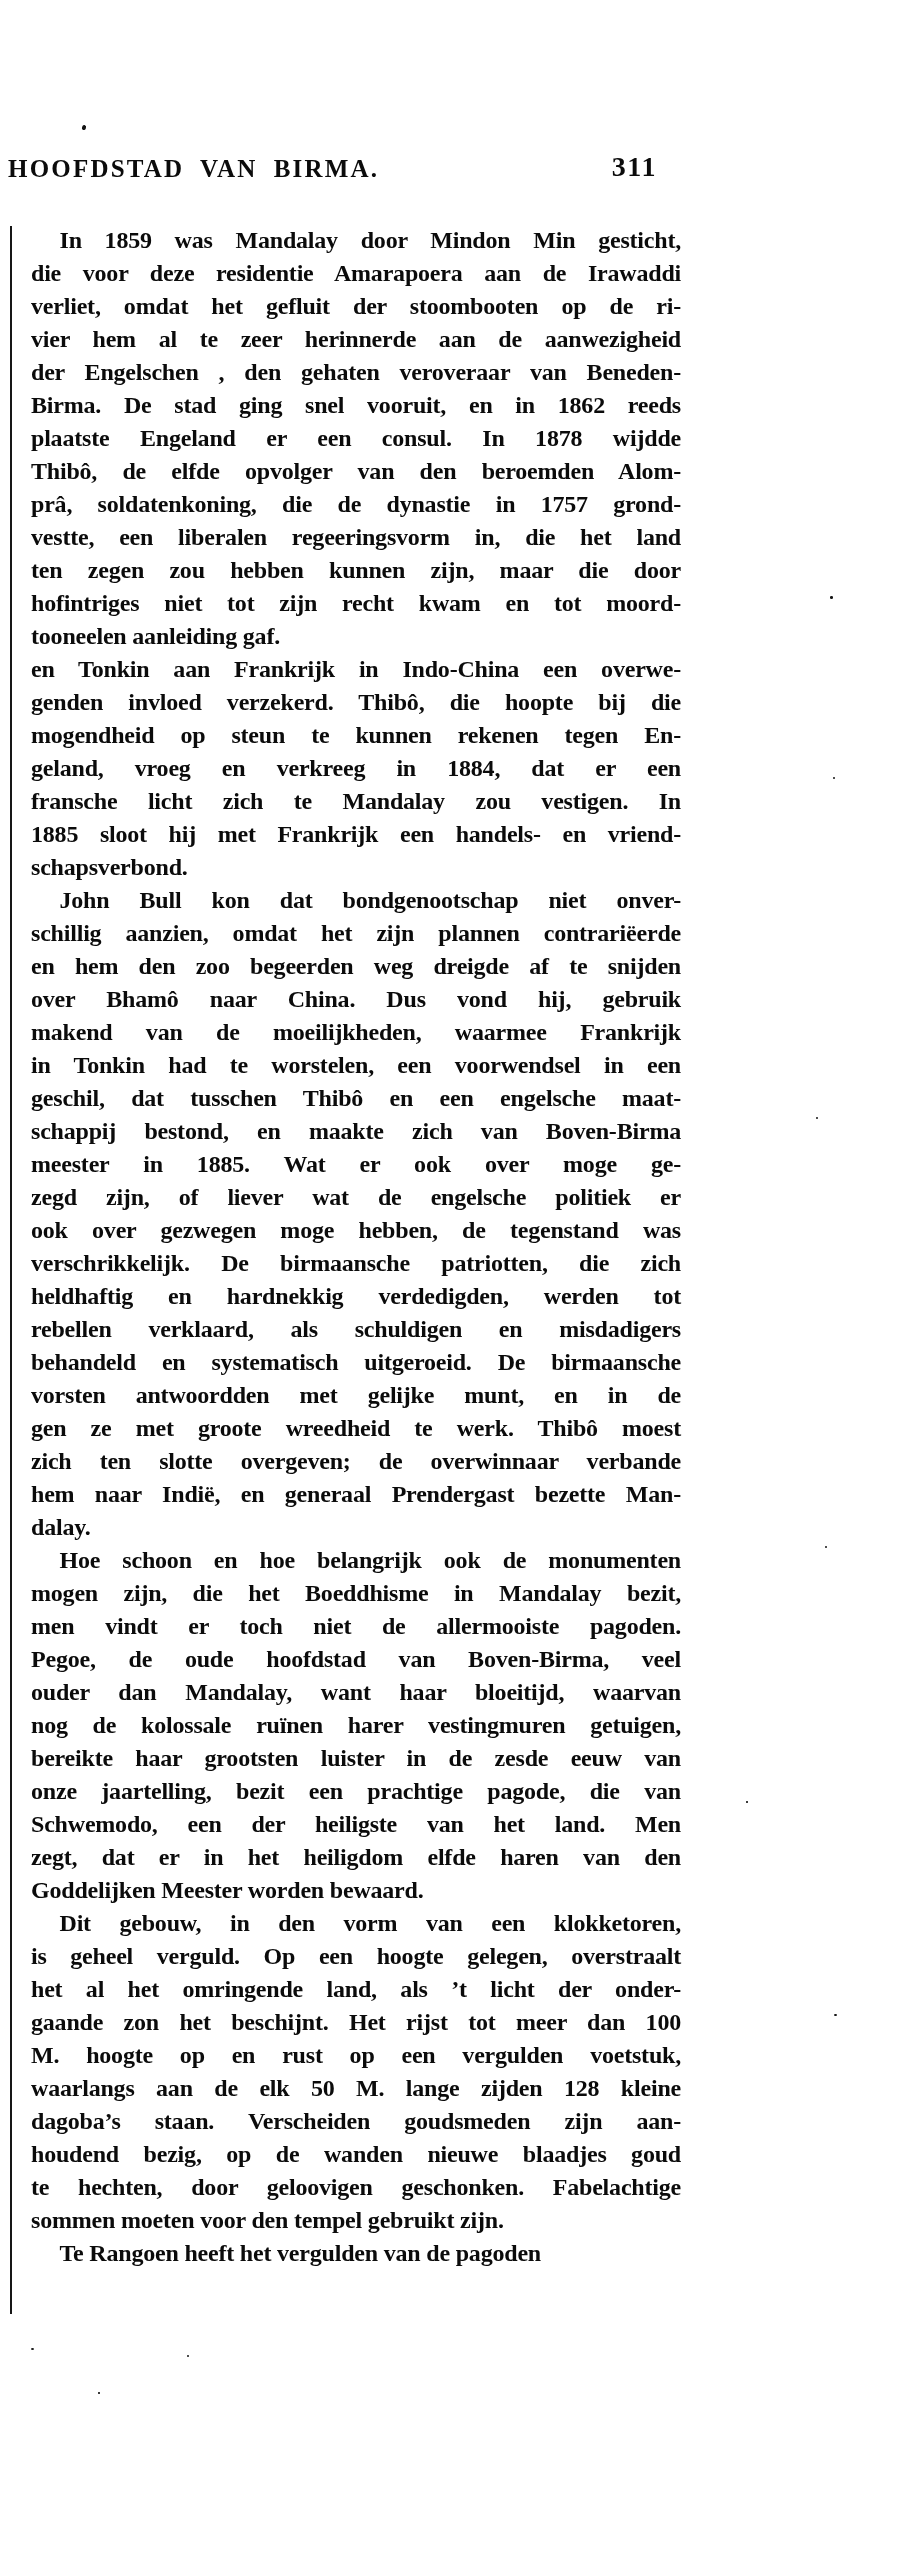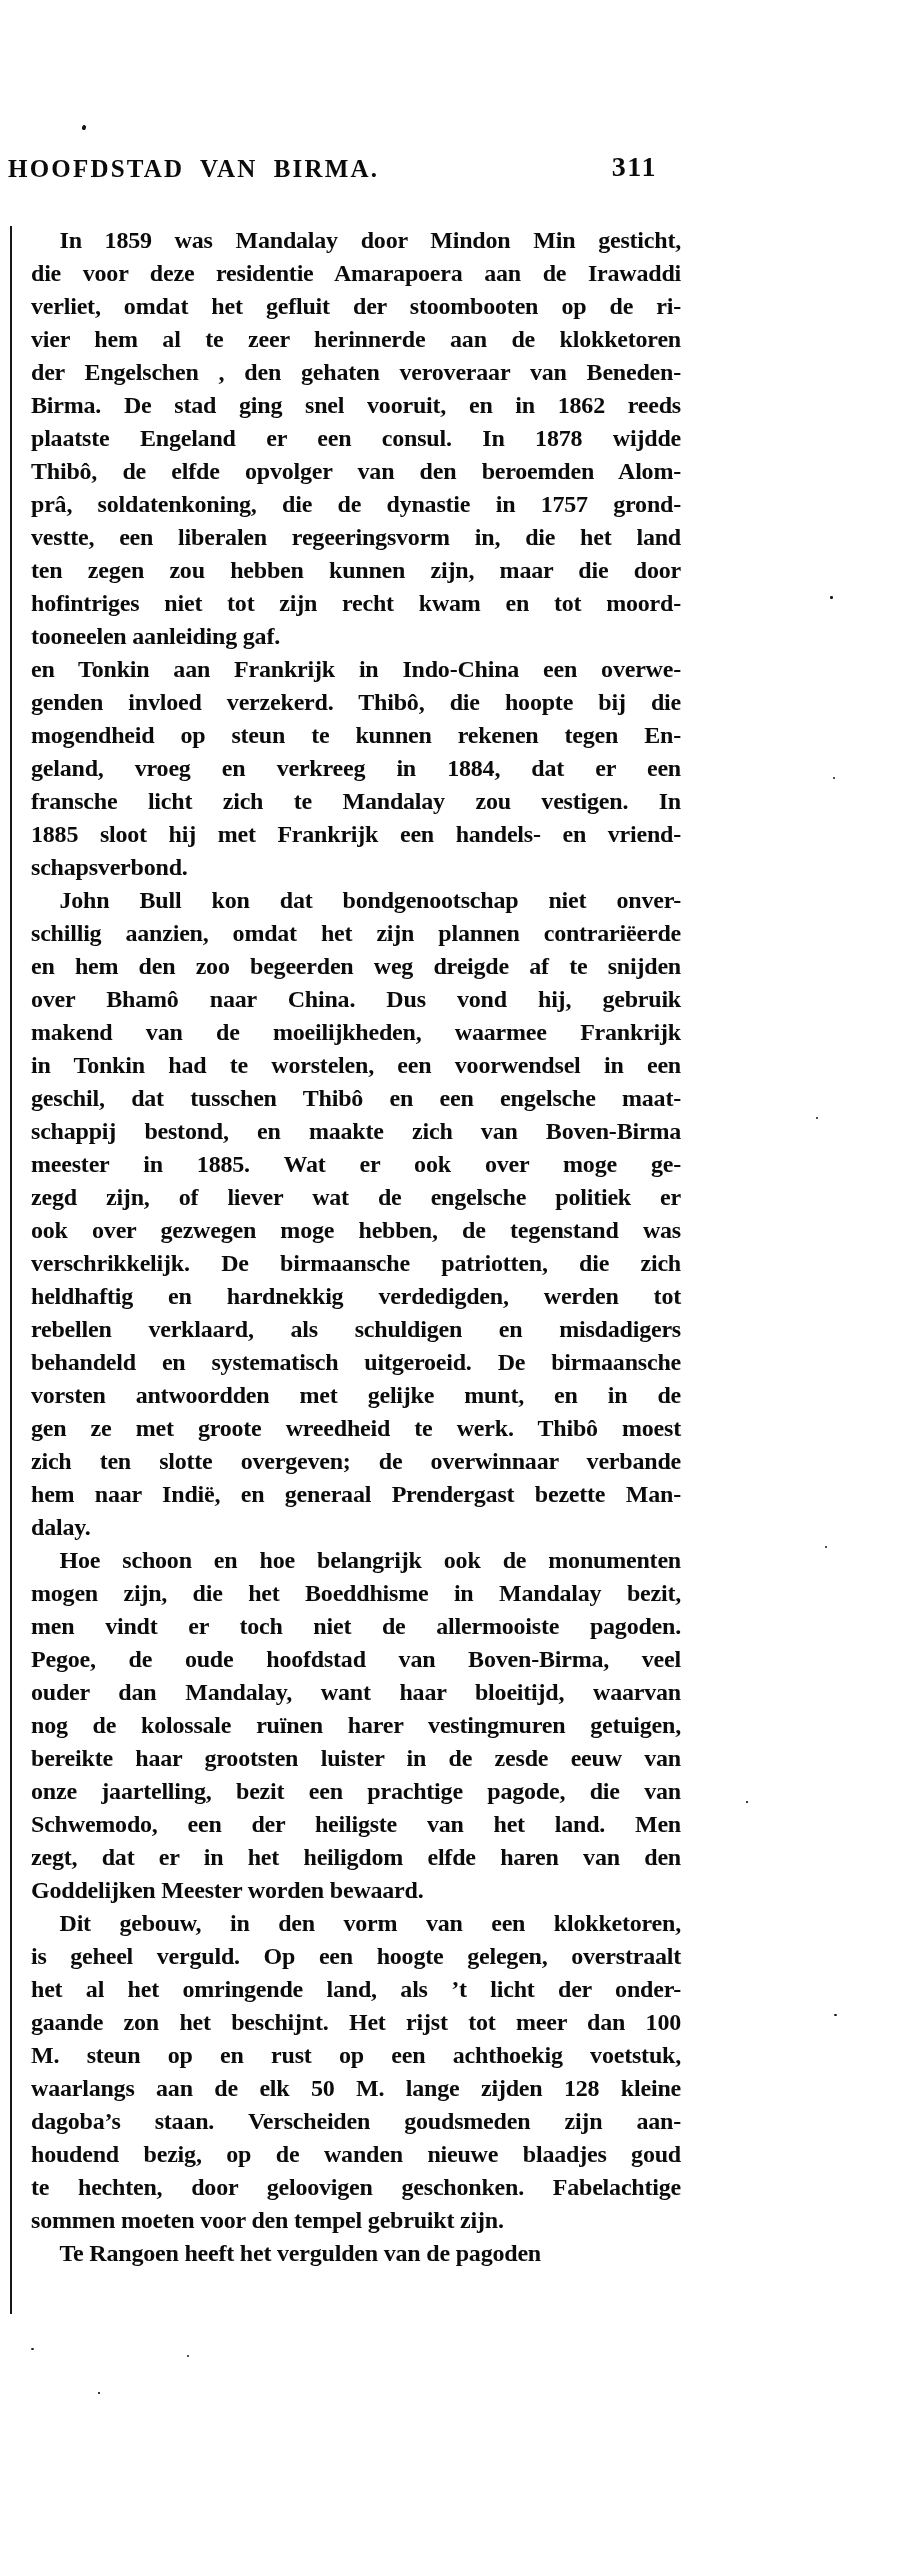--- a/index.html
+++ b/index.html
@@ -83,21 +83,21 @@
     <span class="pagenum">311</span>
   </div>
 
   <div class="rule"></div>
 
   <div class="text-block">
       <div class="para">
         <div class="line first">In 1859 was Mandalay door Mindon Min gesticht,</div>
         <div class="line">die voor deze residentie Amarapoera aan de Irawaddi</div>
         <div class="line">verliet, omdat het gefluit der stoombooten op de ri-</div>
-        <div class="line">vier hem al te zeer herinnerde aan de klokketoren</div>
+        <div class="line">vier hem al te zeer herinnerde aan de aanwezigheid</div>
         <div class="line">der Engelschen , den gehaten veroveraar van Beneden-</div>
         <div class="line">Birma. De stad ging snel vooruit, en in 1862 reeds</div>
         <div class="line">plaatste Engeland er een consul. In 1878 wijdde</div>
         <div class="line">Thibô, de elfde opvolger van den beroemden Alom-</div>
         <div class="line">prâ, soldatenkoning, die de dynastie in 1757 grond-</div>
         <div class="line">vestte, een liberalen regeeringsvorm in, die het land</div>
         <div class="line">ten zegen zou hebben kunnen zijn, maar die door</div>
         <div class="line">hofintriges niet tot zijn recht kwam en tot moord-</div>
         <div class="line end">tooneelen aanleiding gaf.</div>
       </div>
@@ -143,21 +143,21 @@
         <div class="line">onze jaartelling, bezit een prachtige pagode, die van</div>
         <div class="line">Schwemodo, een der heiligste van het land. Men</div>
         <div class="line">zegt, dat er in het heiligdom elfde haren van den</div>
         <div class="line end">Goddelijken Meester worden bewaard.</div>
       </div>
       <div class="para">
         <div class="line first">Dit gebouw, in den vorm van een klokketoren,</div>
         <div class="line">is geheel verguld. Op een hoogte gelegen, overstraalt</div>
         <div class="line">het al het omringende land, als ’t licht der onder-</div>
         <div class="line">gaande zon het beschijnt. Het rijst tot meer dan 100</div>
-        <div class="line">M. steun op en rust op een achthoekig voetstuk,</div>
+        <div class="line">M. hoogte op en rust op een vergulden voetstuk,</div>
         <div class="line">waarlangs aan de elk 50 M. lange zijden 128 kleine</div>
         <div class="line">dagoba’s staan. Verscheiden goudsmeden zijn aan-</div>
         <div class="line">houdend bezig, op de wanden nieuwe blaadjes goud</div>
         <div class="line">te hechten, door geloovigen geschonken. Fabelachtige</div>
         <div class="line end">sommen moeten voor den tempel gebruikt zijn.</div>
       </div>
       <div class="para">
         <div class="line first end">Te Rangoen heeft het vergulden van de pagoden</div>
       </div>
     </div>

